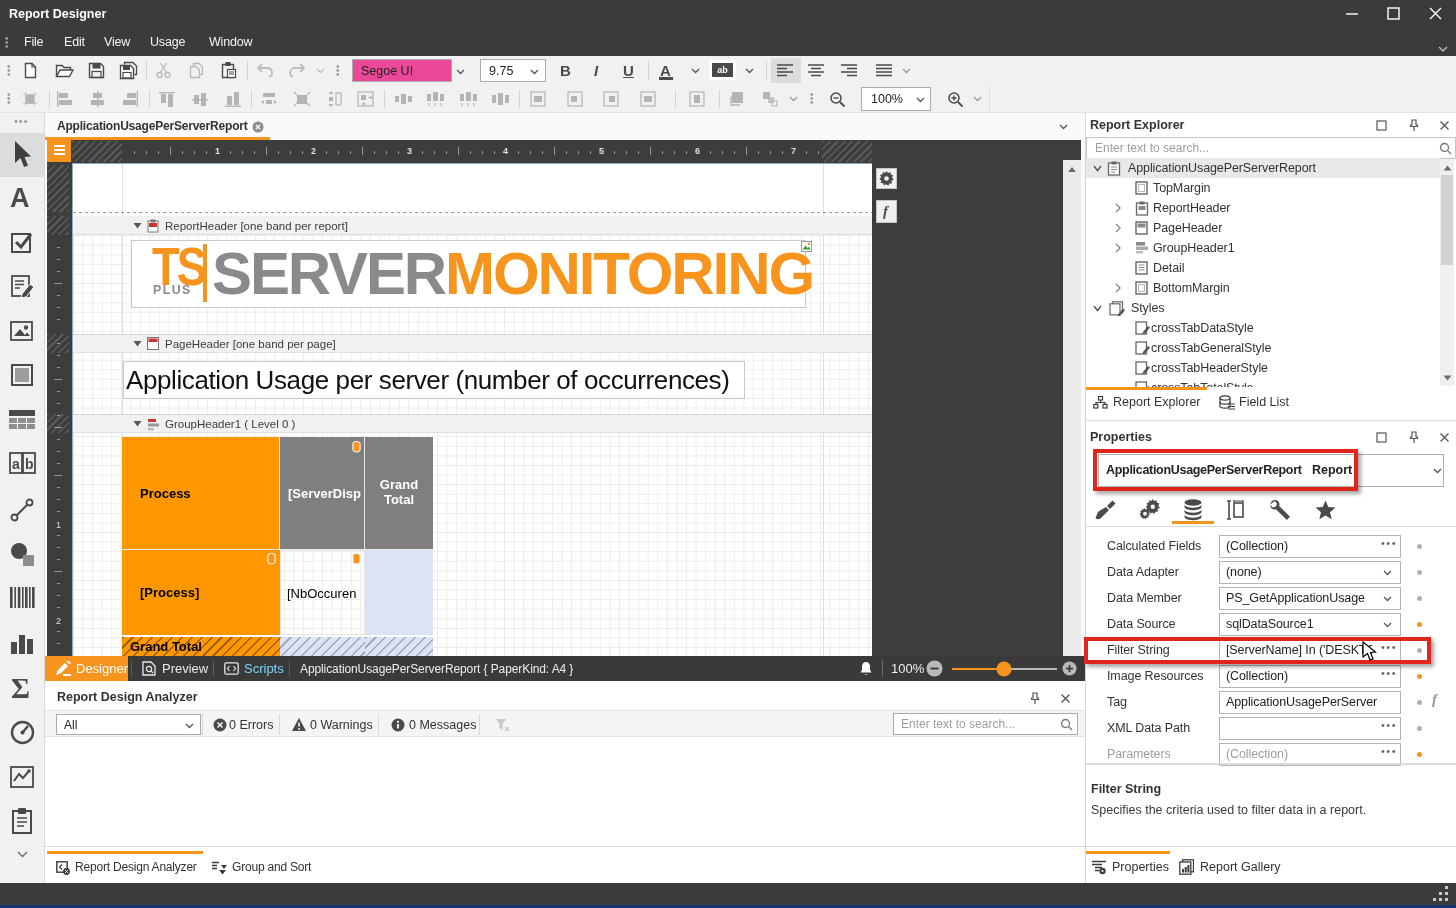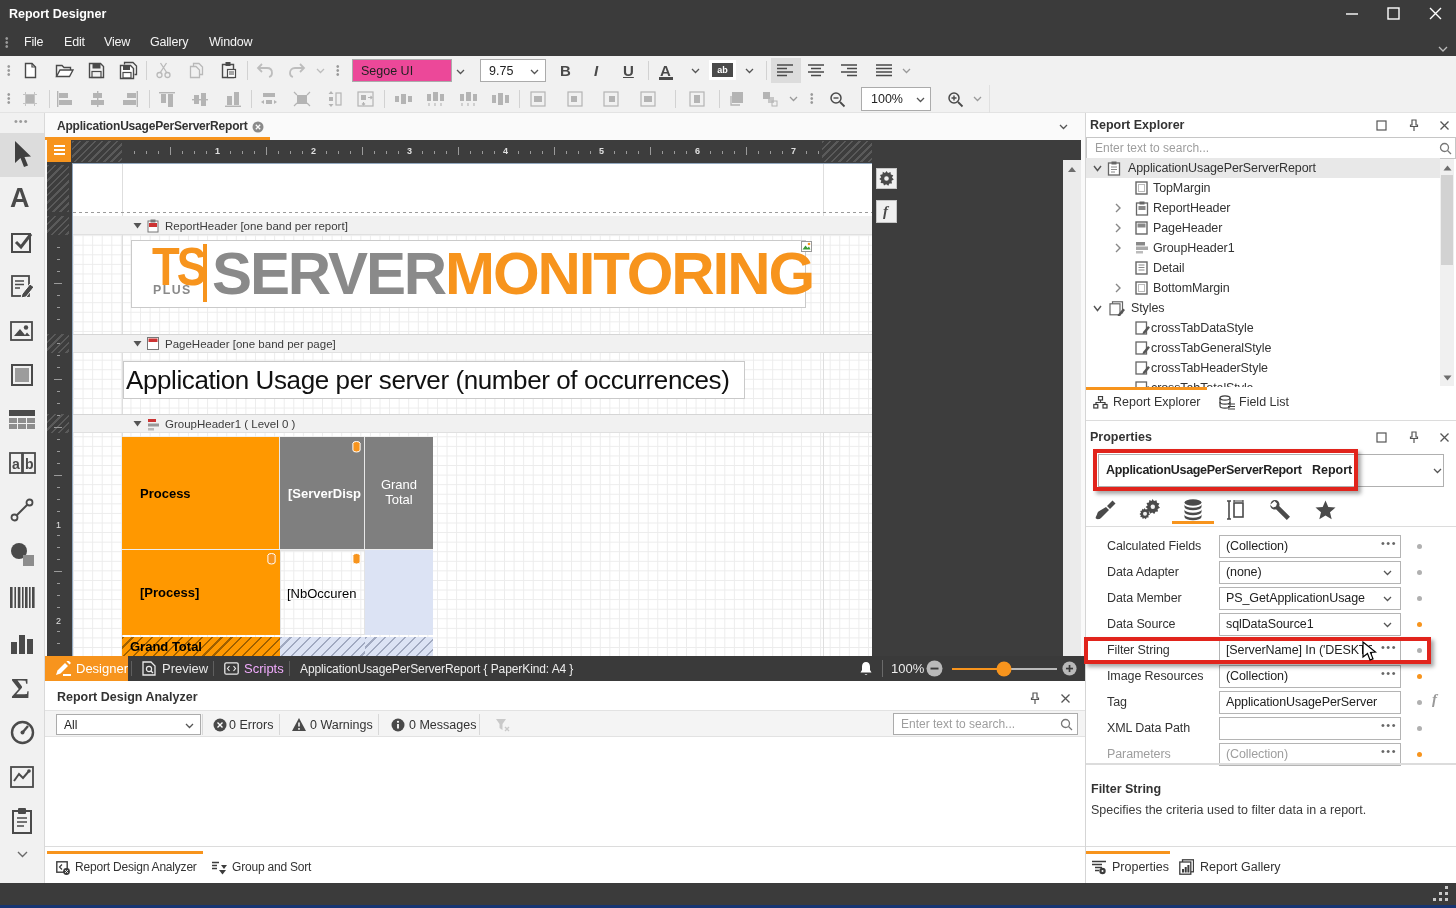--- a/index.html
+++ b/index.html
@@ -31,21 +31,21 @@
     <line x1="6" y1="10" x2="18" y2="10" stroke="#fff" stroke-width="1.4"></line>
     <rect x="48" y="4" width="11" height="11" fill="none" stroke="#fff" stroke-width="1.4"></rect>
     <path d="M90 4 L101 15 M101 4 L90 15" stroke="#fff" stroke-width="1.4"></path>
   </svg>
 </div>
 <div id="menubar" class="abs">
   <div class="grip" style="left:5px; top:9px;">•<br>•<br>•</div>
   <div class="abs" style="left:24px; top:7px; font-size:12.5px; color:#f4f4f4; letter-spacing:-0.2px;">File</div>
   <div class="abs" style="left:64px; top:7px; font-size:12.5px; color:#f4f4f4; letter-spacing:-0.2px;">Edit</div>
   <div class="abs" style="left:104px; top:7px; font-size:12.5px; color:#f4f4f4; letter-spacing:-0.2px;">View</div>
-  <div class="abs" style="left:150px; top:7px; font-size:12.5px; color:#f4f4f4; letter-spacing:-0.2px;">Gallery</div>
+  <div class="abs" style="left:150px; top:7px; font-size:12.5px; color:#f4f4f4; letter-spacing:-0.2px;">Usage</div>
   <div class="abs" style="left:209px; top:7px; font-size:12.5px; color:#f4f4f4; letter-spacing:-0.2px;">Window</div>
   <svg class="abs" style="left:1438px; top:18px;" width="12" height="8" viewBox="0 0 12 8">
       <path d="M1 1 L5 5 L9 1" fill="none" stroke="#bdbdbd" stroke-width="1.3"></path>
     </svg>
 </div>
 <div id="toolbar1" class="abs">
   <div class="grip" style="left:7px; top:9px;">•<br>•<br>•</div>
 
   <svg class="icon" style="left:22px; top:6px;" width="17" height="17" viewBox="0 0 17 17">
       <path d="M3.5 1.5 H10 L13.5 5 V15.5 H3.5 Z" fill="#fff" stroke="#4a4a4a" stroke-width="1.4"></path>
@@ -609,21 +609,21 @@
       </svg>
     <div class="abs" style="left:92px; top:254px; font-size:11.5px; color:#3c3c3c;">GroupHeader1 ( Level 0 )</div>
     <div id="xtable">
 <div class="abs" style="left:49px; top:273px; width:158px; height:113px; background:#ff9800; border-right:1.5px solid #e8e8e8;">
   <div class="abs" style="left:18px; top:49px; font-size:13px; font-weight:bold; color:#000;">Process</div>
 </div>
 <div class="abs" style="left:207px; top:273px; width:85px; height:113px; background:#7f7f7f; border-right:1.5px solid #e8e8e8;">
   <div class="abs" style="left:8px; top:49px; font-size:13px; font-weight:bold; color:#fff;">[ServerDisp</div>
 </div>
 <div class="abs" style="left:292px; top:273px; width:68px; height:113px; background:#7f7f7f;">
-  <div class="abs" style="left:0; top:40px; width:68px; text-align:center; font-size:13px; font-weight:normal; color:#fff; line-height:15px;">Grand<br>Total</div>
+  <div class="abs" style="left:0; top:40px; width:68px; text-align:center; font-size:13px; font-weight:bold; color:#fff; line-height:15px;">Grand<br>Total</div>
 </div>
 <svg class="abs" style="left:279px; top:277px;" width="9" height="12" viewBox="0 0 9 12">
           <ellipse cx="4.5" cy="2.5" rx="3.6" ry="2" fill="#f7941d" stroke="#fff" stroke-width="1"></ellipse>
           <path d="M0.9 2.5 V9 A3.6 2 0 0 0 8.1 9 V2.5" fill="#f7941d" stroke="#fff" stroke-width="1"></path>
         </svg>
 <div class="abs" style="left:49px; top:384.5px; width:311px; height:1.5px; background:#ededed;"></div>
 <div class="abs" style="left:49px; top:386px; width:158px; height:85px; background:#ff9800;">
   <div class="abs" style="left:18px; top:35px; font-size:13px; font-weight:bold; color:#000;">[Process]</div>
 </div>
 <div class="abs" style="left:207px; top:386px; width:85px; height:85px; border:1px solid #e3e3e3;padding-left:13px;">
@@ -667,21 +667,21 @@
       <path d="M1 1 H9 L13 5 V14 H1 Z" fill="none" stroke="#e8e8e8" stroke-width="1.3"></path>
       <circle cx="7" cy="8" r="2.6" fill="none" stroke="#e8e8e8" stroke-width="1.2"></circle>
       <path d="M9 10 L11 12" stroke="#e8e8e8" stroke-width="1.2"></path>
     </svg>
   <div class="abs" style="left:117px; top:5px; font-size:13px; color:#e8e8e8;">Preview</div>
   <div class="abs" style="left:168px; top:5px; width:1px; height:15px; background:#5f5f5f;"></div>
   <svg class="abs" style="left:179px; top:6px;" width="15" height="13" viewBox="0 0 15 13">
       <rect x="0.8" y="0.8" width="13.4" height="11.4" rx="1.5" fill="none" stroke="#e8e8e8" stroke-width="1.3"></rect>
       <path d="M5.5 4 L3.5 6.5 L5.5 9 M9.5 4 L11.5 6.5 L9.5 9" fill="none" stroke="#e8e8e8" stroke-width="1.2"></path>
     </svg>
-  <div class="abs" style="left:199px; top:5px; font-size:13px; color:#f0abfc;">Scripts</div>
+  <div class="abs" style="left:199px; top:5px; font-size:13px; color:#7dd3fc;">Scripts</div>
   <div class="abs" style="left:244px; top:5px; width:1px; height:15px; background:#5f5f5f;"></div>
   <div class="abs" style="left:255px; top:6px; font-size:12px; letter-spacing:-0.1px; color:#ededed;">ApplicationUsagePerServerReport { PaperKind: A4 }</div>
   <svg class="abs" style="left:813px; top:5px;" width="16" height="16" viewBox="0 0 16 16">
       <path d="M8 1 C5.5 1 4 3 4 5.5 V9 L2.5 11.5 H13.5 L12 9 V5.5 C12 3 10.5 1 8 1 Z" fill="#fff"></path>
       <path d="M6.5 13 A1.8 1.8 0 0 0 9.5 13 Z" fill="#fff"></path>
     </svg>
   <div class="abs" style="left:837px; top:4px; width:1px; height:17px; background:#6a6a6a;"></div>
   <div class="abs" style="left:846px; top:5px; font-size:13px; color:#ededed;">100%</div>
   <svg class="abs" style="left:881px; top:4px;" width="17" height="17" viewBox="0 0 17 17">
       <circle cx="8.5" cy="8.5" r="8" fill="#b9b9b9"></circle>

